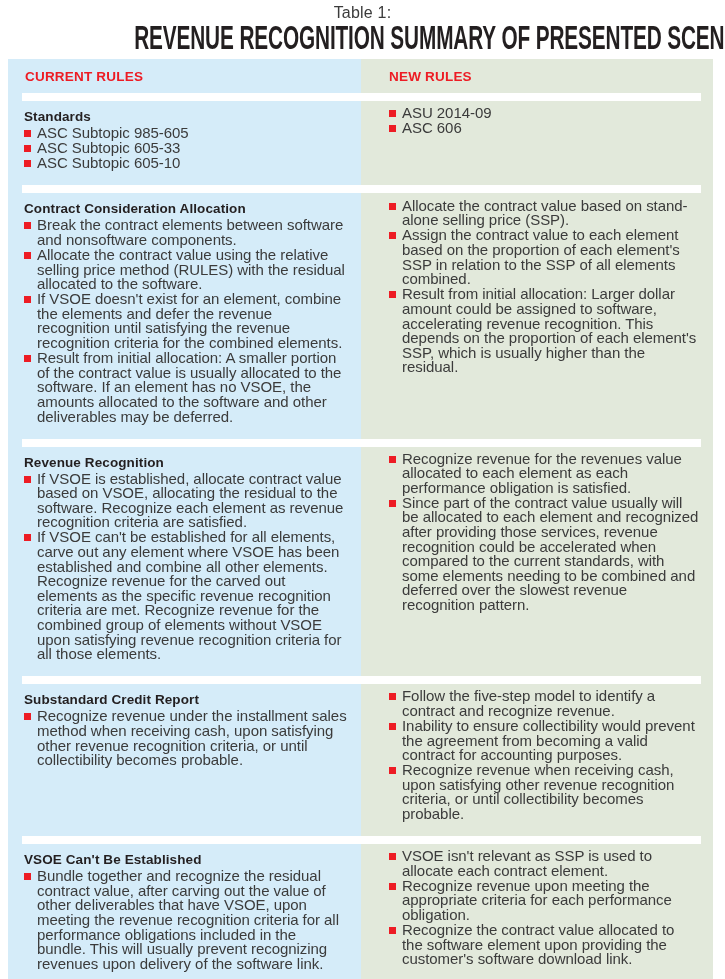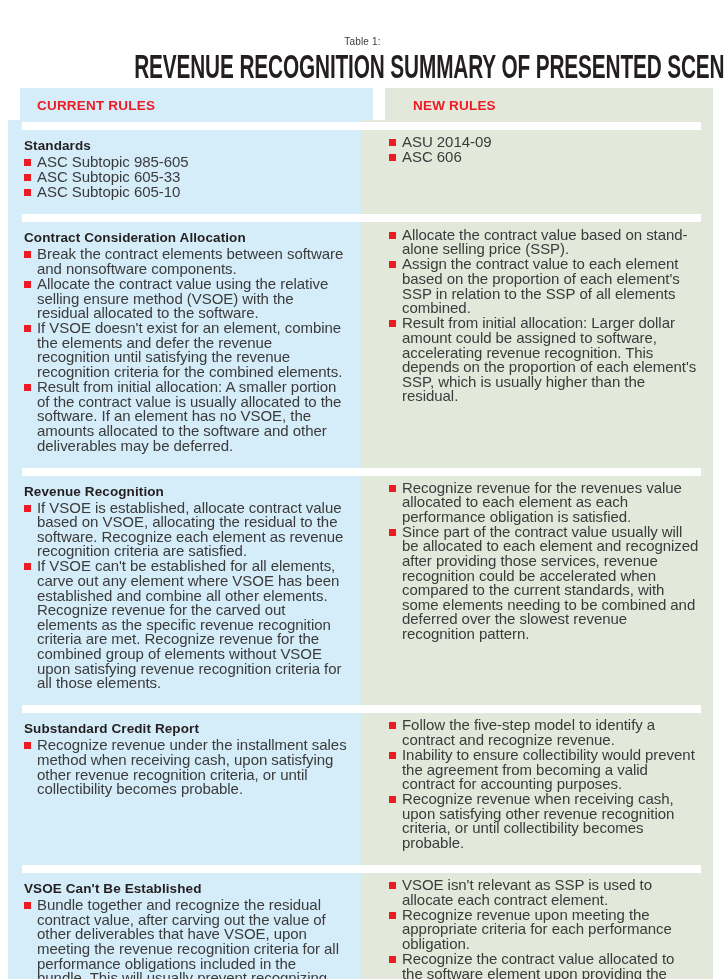--- a/index.html
+++ b/index.html
@@ -23,27 +23,26 @@
     background: #ffffff;
   }
 
   
   .title-block {
     text-align: center;
     padding-top: 6px;
   }
   .table-label {
     font-family: "Liberation Sans Narrow", "Liberation Sans", sans-serif;
-    font-size: 10px;
+    font-size: 16px;
     font-weight: 400;
     color: #3b3b3b;
     letter-spacing: 0.2px;
     line-height: 14px;
     margin-bottom: 1px;
-    margin-top: 29px;
   }
   .main-title {
     font-family: "Liberation Sans Narrow", "Liberation Sans", sans-serif;
     font-weight: 700;
     font-size: 33px;
     line-height: 34px;
     letter-spacing: -0.2px;
     color: #231f20;
     text-transform: uppercase;
     transform: scaleX(0.63);
@@ -78,21 +77,20 @@
   .col-right {
     flex: 1 1 auto;
     background: #e2e9db;
     box-sizing: border-box;
   }
 
   
   .header-row .col-left,
   .header-row .col-right {
     height: 32px;
-    margin-left: 12px;
   }
   .colhead {
     font-family: "Liberation Sans Narrow", "Liberation Sans", sans-serif;
     font-weight: 700;
     font-size: 13.5px;
     letter-spacing: 0.2px;
     color: #ed1c24;
     text-transform: uppercase;
     padding: 10px 0 0 17px;
     white-space: nowrap;
@@ -211,21 +209,21 @@
         </div>
         <div class="row sep-row">
           <div class="col-left"></div>
           <div class="col-right"></div>
         </div>
         <div class="row content-row">
           <div class="col-left">
             <div class="section-title">Contract Consideration Allocation</div>
             <ul class="bullets">
               <li><span class="sq"></span><span>Break the contract elements between software and nonsoftware components.</span></li>
-              <li><span class="sq"></span><span>Allocate the contract value using the relative selling ensure method (VSOE) with the residual allocated to the software.</span></li>
+              <li><span class="sq"></span><span>Allocate the contract value using the relative selling price method (RULES) with the residual allocated to the software.</span></li>
               <li><span class="sq"></span><span>If VSOE doesn't exist for an element, combine the elements and defer the revenue recognition until satisfying the revenue recognition criteria for the combined elements.</span></li>
               <li><span class="sq"></span><span>Result from initial allocation: A smaller portion of the contract value is usually allocated to the software. If an element has no VSOE, the amounts allocated to the software and other deliverables may be deferred.</span></li>
             </ul>
           </div>
           <div class="col-right">
             <ul class="bullets">
               <li><span class="sq"></span></li>
               <li><span class="sq"></span><span>Allocate the contract value based on stand-alone selling price (SSP).</span></li>
               <li><span class="sq"></span><span>Assign the contract value to each element based on the proportion of each element's SSP in relation to the SSP of all elements combined.</span></li>
               <li><span class="sq"></span><span>Result from initial allocation: Larger dollar amount could be assigned to software, accelerating revenue recognition. This depends on the proportion of each element's SSP, which is usually higher than the residual.</span></li>

